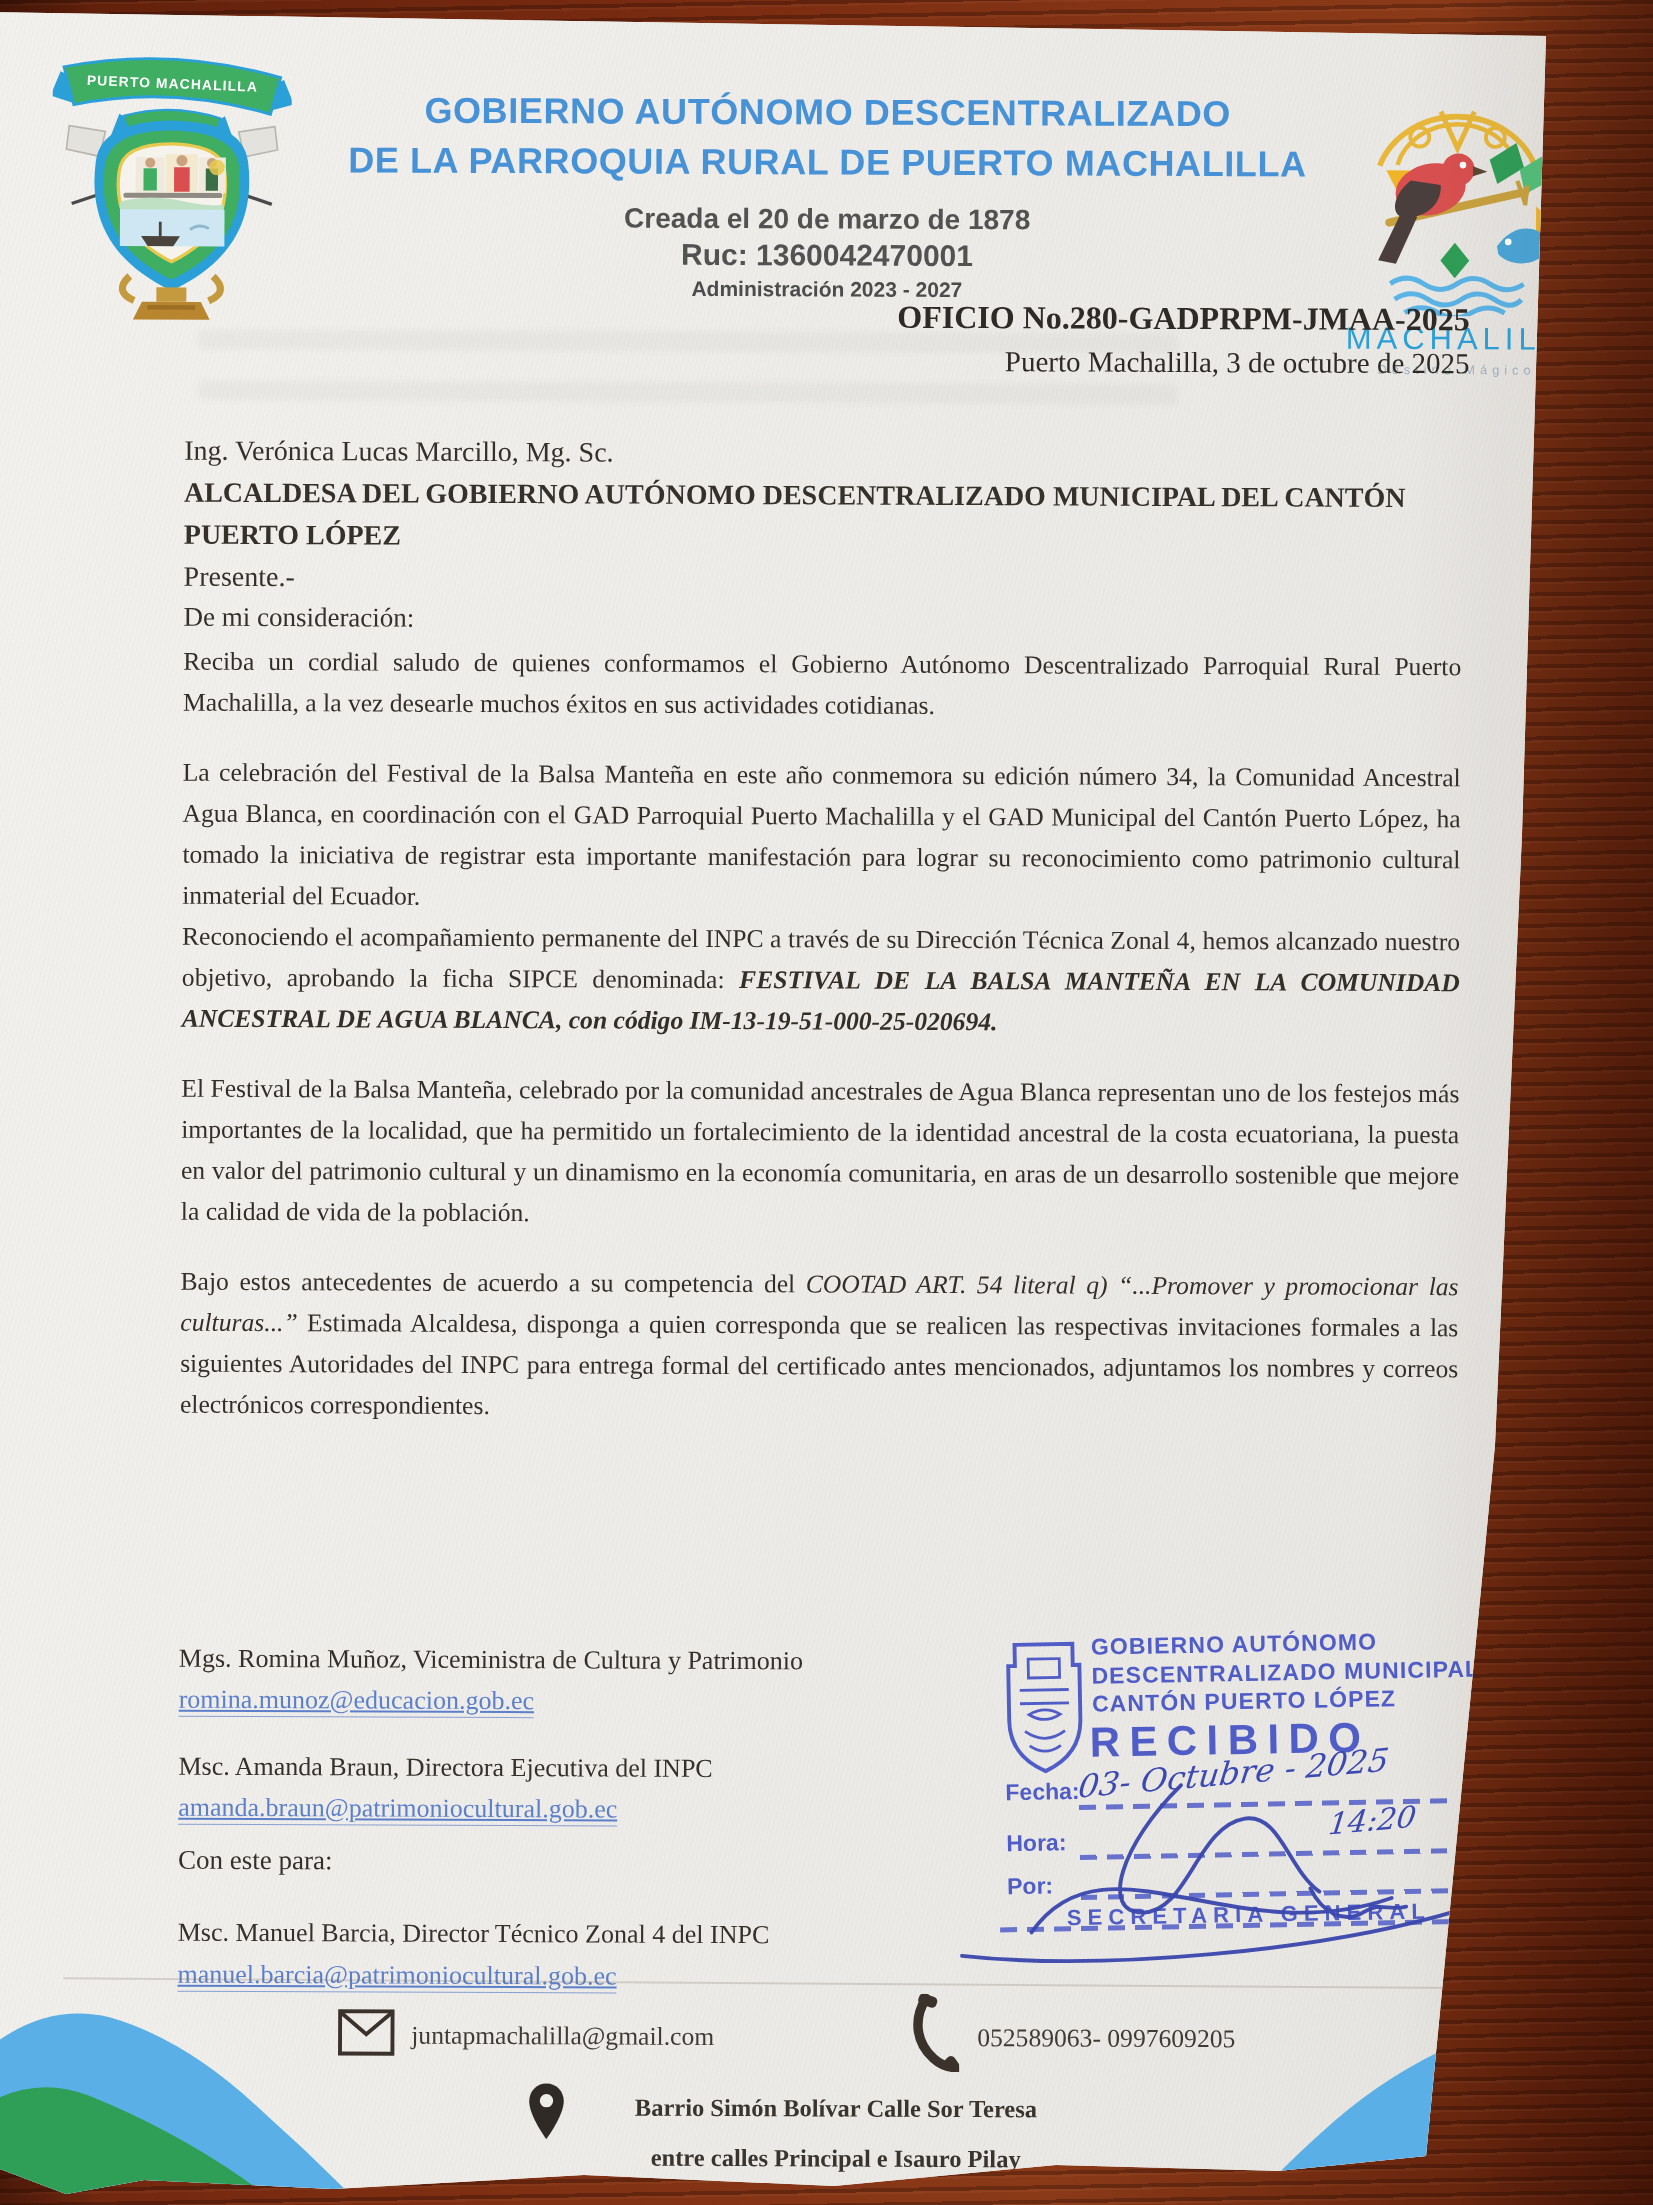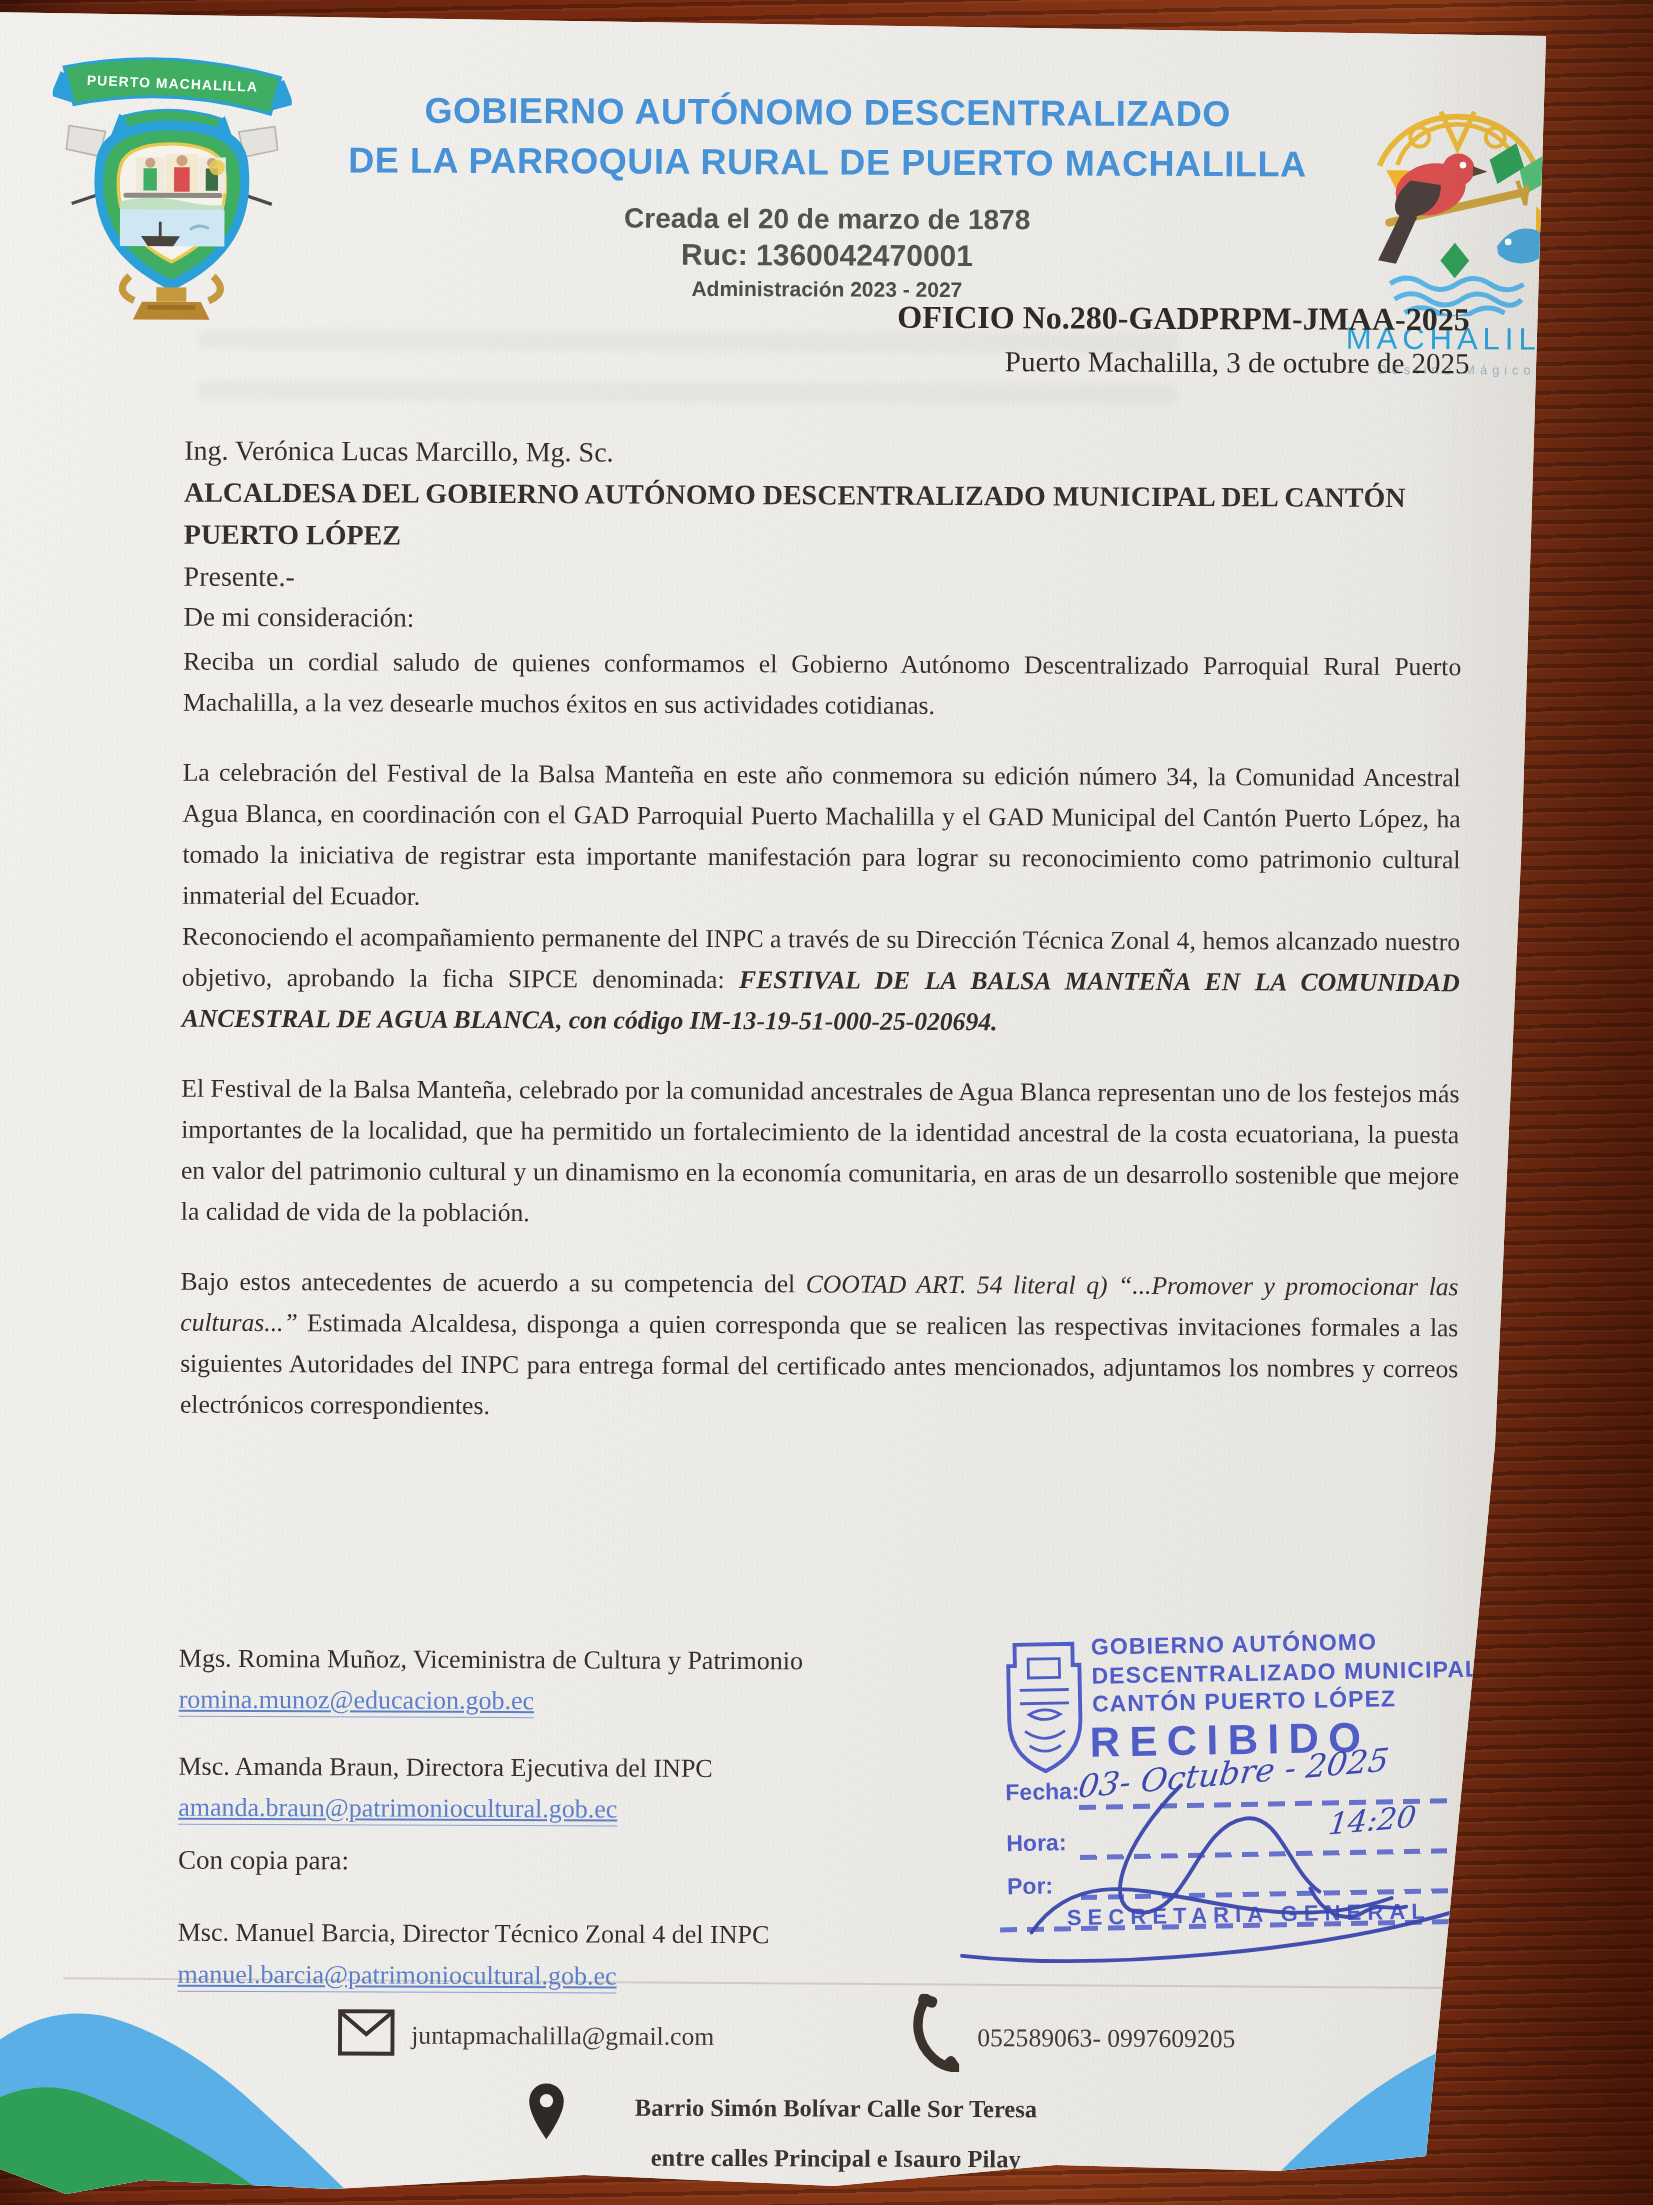--- a/index.html
+++ b/index.html
@@ -220,21 +220,21 @@
         <div class="recipient">
           <div>Mgs. Romina Muñoz, Viceministra de Cultura y Patrimonio</div>
           <div><span class="email-link">romina.munoz@educacion.gob.ec</span></div>
         </div>
         <div class="recipient">
           <div>Msc. Amanda Braun, Directora Ejecutiva del INPC</div>
           <div><span class="email-link">amanda.braun@patrimoniocultural.gob.ec</span></div>
         </div>
       </div>
 
-    <div class="copy-label">Con copia para:</div>
+    <div class="copy-label">Con este para:</div>
     <div class="copy-block">
       <div>Msc. Manuel Barcia, Director Técnico Zonal 4 del INPC</div>
       <div><span class="email-link">manuel.barcia@patrimoniocultural.gob.ec</span></div>
     </div>
 
     <div class="stamp">
       <svg style="position:absolute;left:4.4px;top:19px" width="89" height="139" viewBox="0 0 160 250">
         <path d="M28,14 L132,14 L132,52 L144,52 L144,150 C144,198 116,226 80,242 C44,226 16,198 16,150 L16,52 L28,52 Z" fill="none" stroke="currentColor" stroke-width="7"></path>
         <rect x="52" y="40" width="56" height="34" fill="none" stroke="currentColor" stroke-width="5"></rect>
         <path d="M36,96 h88 M36,120 h88" stroke="currentColor" stroke-width="5"></path>

